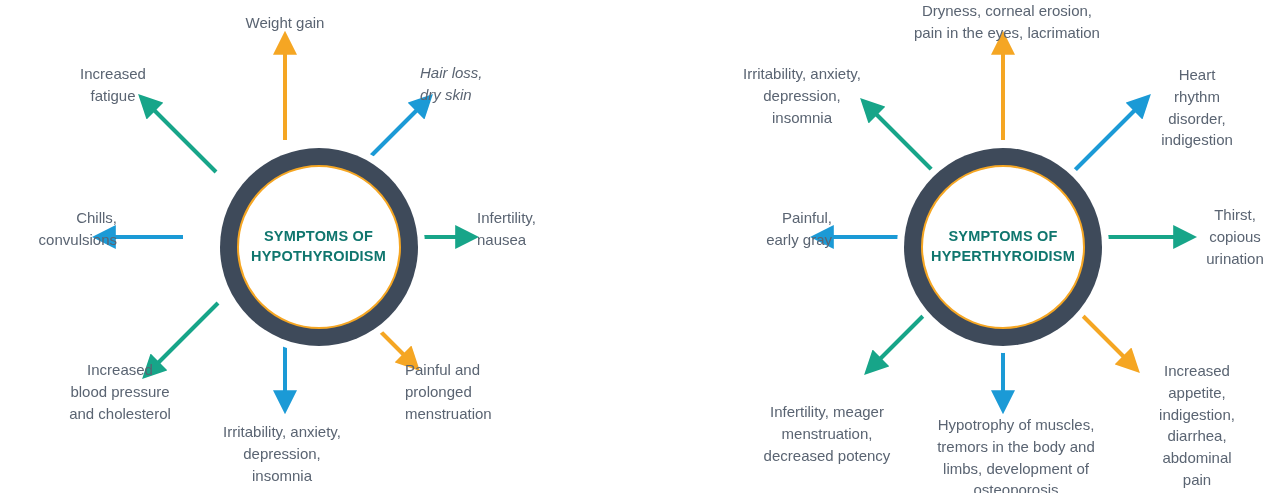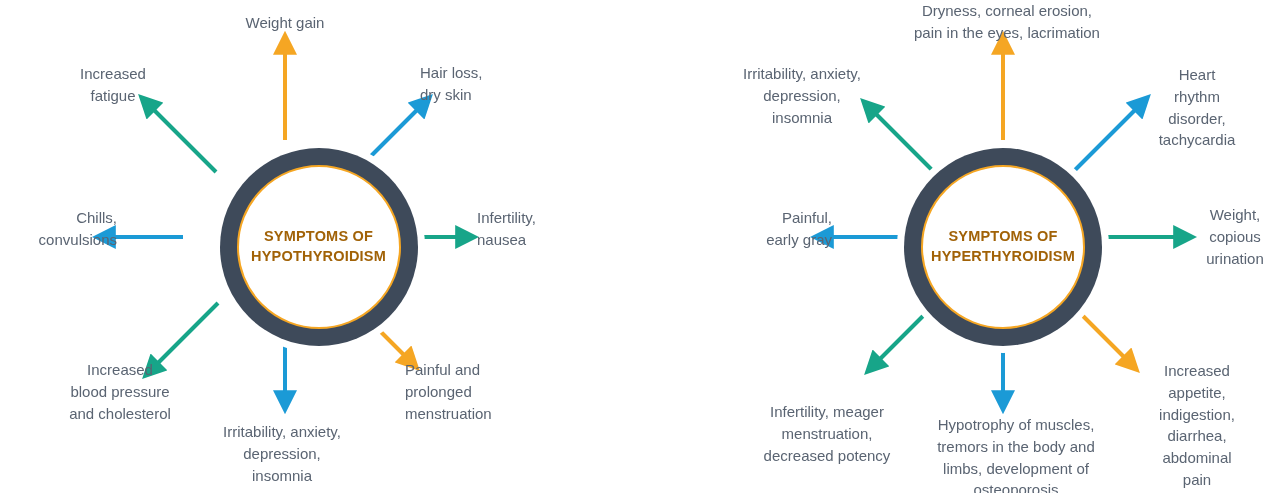--- a/index.html
+++ b/index.html
@@ -47,21 +47,21 @@
     height: 160px;
     border-radius: 50%;
     background: #ffffff;
     border: 2px solid #f5a623;
     display: flex;
     align-items: center;
     justify-content: center;
     text-align: center;
   }
   .hub-label {
-    color: #a16207;
+    color: #0f766e;
     font-size: 14.5px;
     font-weight: bold;
     line-height: 1.35;
     letter-spacing: 0.2px;
     white-space: pre-line;
     padding: 0 8px;
   }
 
   .arrows {
     position: absolute;
@@ -122,21 +122,21 @@
     </svg>
 
     <div class="hub">
       <div class="hub-inner">
         <div class="hub-label">SYMPTOMS OF
 HYPOTHYROIDISM</div>
       </div>
     </div>
 
     <div class="label c" style="left:285px; top:12px;">Weight gain</div>
-    <div class="label l" style="left:420px; top:62px;">Hair loss,
+    <div class="label l" style="left:420px; top:62px;font-style:italic;">Hair loss,
 dry skin</div>
     <div class="label l" style="left:477px; top:207px;">Infertility,
 nausea</div>
     <div class="label l" style="left:405px; top:359px;">Painful and
 prolonged
 menstruation</div>
     <div class="label c" style="left:282px; top:421px;">Irritability, anxiety,
 depression,
 insomnia</div>
     <div class="label c" style="left:120px; top:359px;">Increased
@@ -176,22 +176,22 @@
       <div class="hub-inner">
         <div class="hub-label">SYMPTOMS OF
 HYPERTHYROIDISM</div>
       </div>
     </div>
 
     <div class="label c" style="left:370px; top:0px;">Dryness, corneal erosion,
 pain in the eyes, lacrimation</div>
     <div class="label c" style="left:560px; top:64px;">Heart rhythm
 disorder,
-tachycardia</div>
-    <div class="label c" style="left:598px; top:204px;">Weight,
+indigestion</div>
+    <div class="label c" style="left:598px; top:204px;">Thirst,
 copious
 urination</div>
     <div class="label c" style="left:560px; top:360px;">Increased appetite,
 indigestion, diarrhea,
 abdominal pain</div>
     <div class="label c" style="left:372px; top:414px;margin-left:7px;">Hypotrophy of muscles,
 tremors in the body and
 limbs, development of
 osteoporosis</div>
     <div class="label c" style="left:190px; top:359px;margin-top:42px;">Infertility, meager

